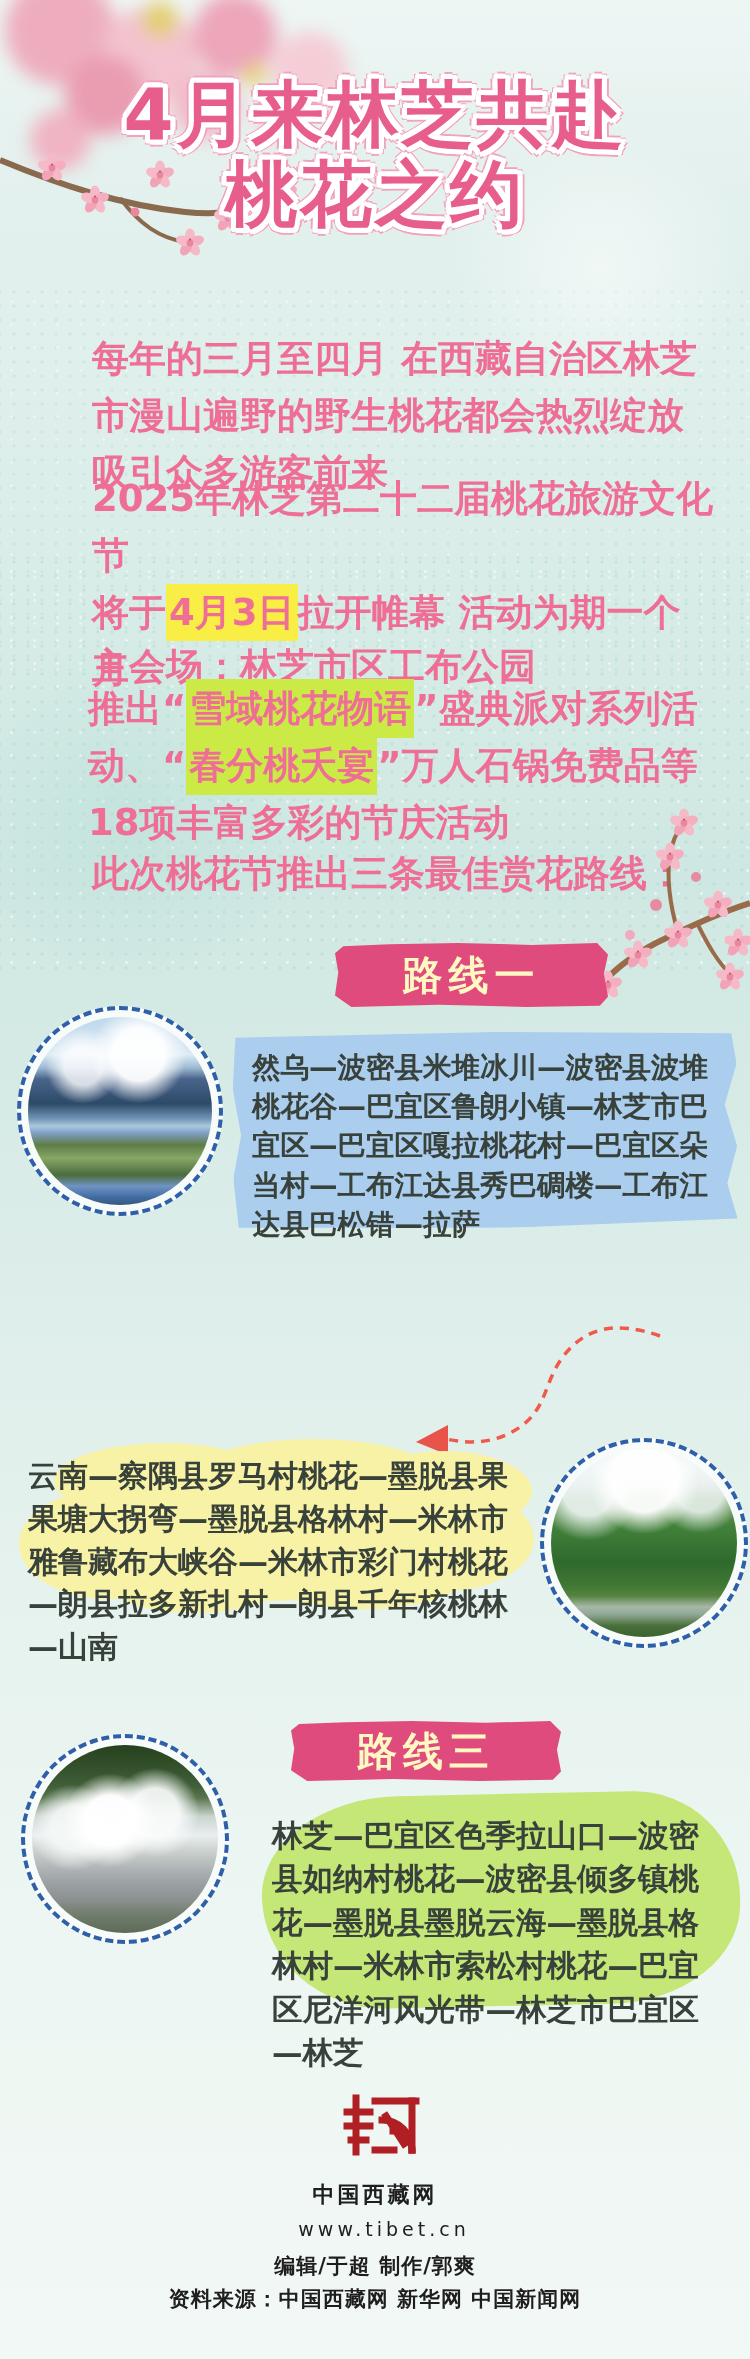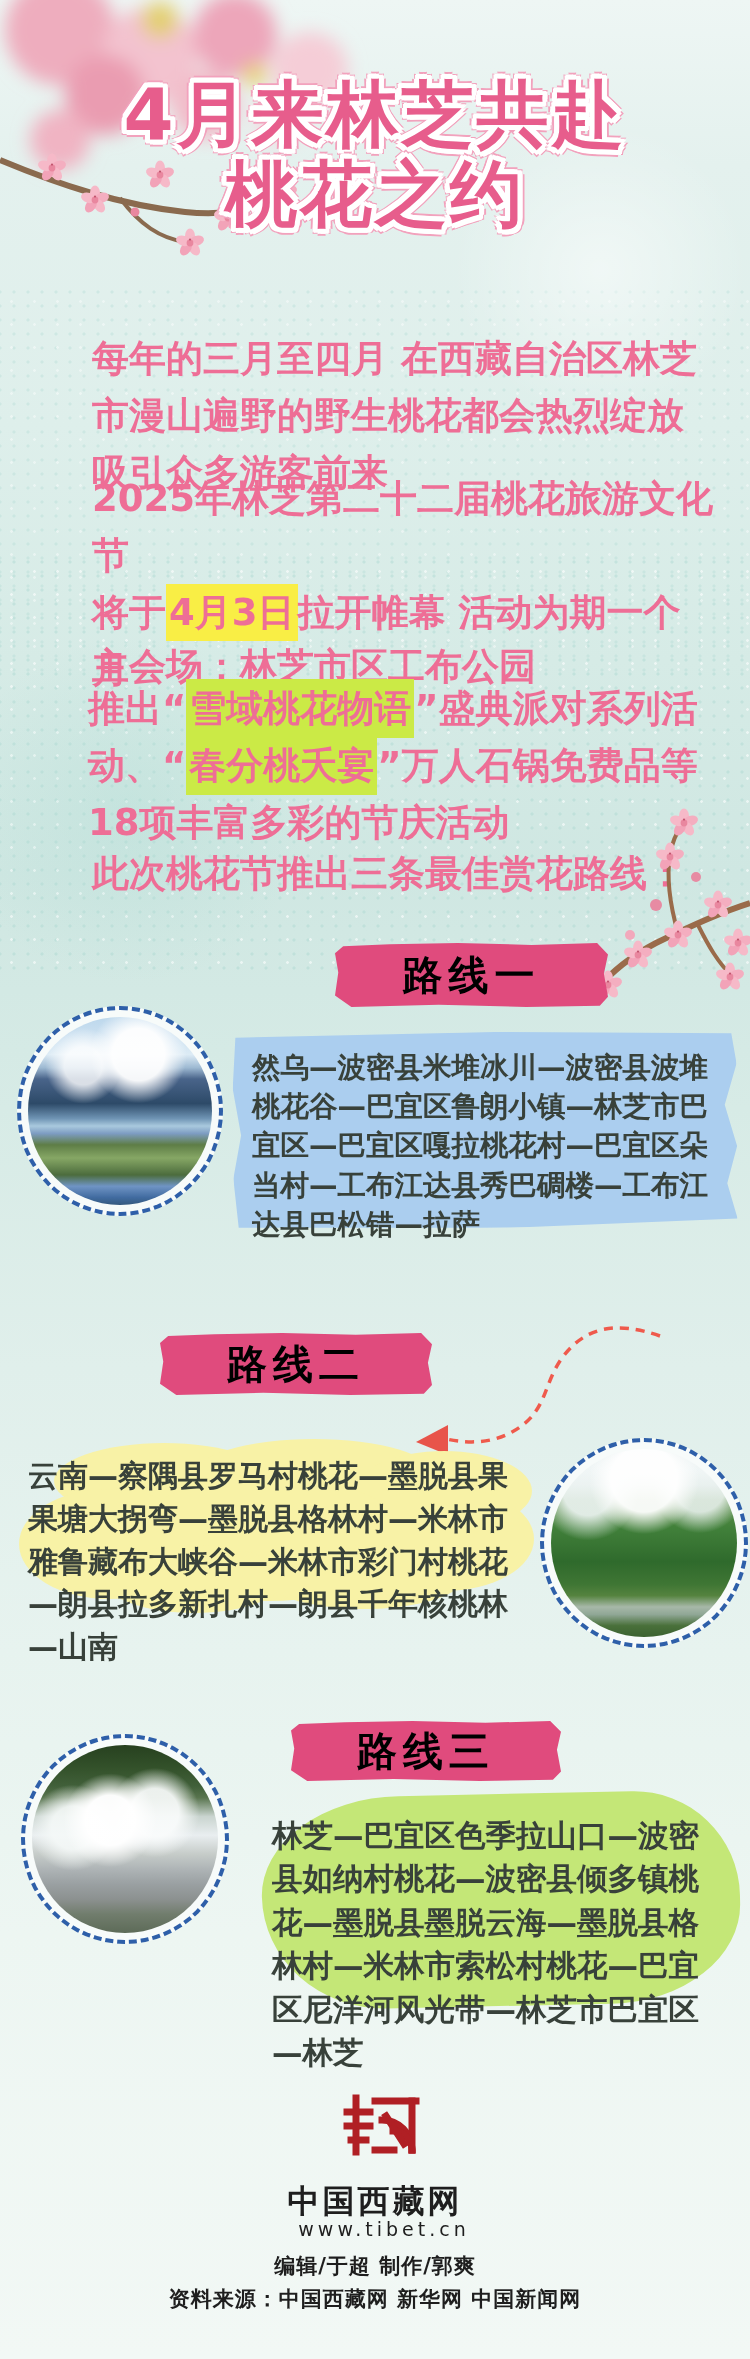--- a/index.html
+++ b/index.html
@@ -33,21 +33,21 @@
       -5px -5px 0 #f2a2bd,5px 5px 0 #f2a2bd,-5px 5px 0 #f2a2bd,5px -5px 0 #f2a2bd;
   }
 
   
   .para{position:absolute;left:92px;width:625px;color:#ee6e96;font-weight:bold;
     font-size:37px;line-height:57px;word-break:break-all;}
   .mark-y{background:#f9ee45;padding:7px 3px;}
   .mark-g{background:#cbea46;padding:8px 3px;}
 
   
-  .banner{position:absolute;background:#e04b7d;color:#000000;font-weight:bold;
+  .banner{position:absolute;background:#e04b7d;color:#fef9c3;font-weight:bold;
     font-size:40px;letter-spacing:6px;text-align:center;
     clip-path:polygon(0% 16%,3% 5%,20% 2%,45% 0%,72% 3%,96% 0%,100% 18%,98.5% 48%,100% 84%,97% 98%,70% 100%,38% 96.5%,6% 100%,0% 82%,1.2% 46%);
   }
 
   
   .bluebox{position:absolute;left:233px;top:1032px;width:504px;height:196px;background:#abceef;
     transform:rotate(-.4deg);
     clip-path:polygon(.6% 2%,52% 0%,99% 1.5%,100% 17%,97.6% 38%,100% 59%,98% 78%,100% 96%,55% 100%,1% 99%,0% 74%,1.6% 52%,0% 28%);}
   .routetext{color:#38413a;font-weight:bold;word-break:break-all;}
 
@@ -169,23 +169,20 @@
     <span>路线一</span>
   </div>
 
   <div class="bluebox"></div>
   <div class="routetext abs" style="left:252px;top:1048px;width:468px;font-size:28.5px;line-height:39.2px;">然乌—波密县米堆冰川—波密县波堆桃花谷—巴宜区鲁朗小镇—林芝市巴宜区—巴宜区嘎拉桃花村—巴宜区朵当村—工布江达县秀巴碉楼—工布江达县巴松错—拉萨</div>
 
   <div class="pcircle" style="left:17px;top:1006px;width:206px;height:210px;">
     <div class="photo photo1"></div>
   </div>
 
-  <div class="banner" style="left:160px;top:1333px;width:272px;height:62px;line-height:62px;">
-    <span>路线二</span>
-  </div>
 
   <svg class="abs" style="left:408px;top:1312px;" width="262" height="150" viewBox="0 0 262 150">
     <path d="M252 24 C206 8 176 16 154 46 C134 74 140 100 104 120 C84 131 62 132 38 127" stroke="#ef5a4c" stroke-width="3.5" fill="none" stroke-dasharray="9 7"></path>
     <polygon points="40,113 8,130 40,143" fill="#e8544a"></polygon>
   </svg>
 
   <svg class="abs" style="left:14px;top:1439px;" width="524" height="176" viewBox="0 0 524 176">
     <g fill="#f8f2a6">
       <ellipse cx="150" cy="42" rx="110" ry="38"></ellipse>
       <ellipse cx="300" cy="36" rx="120" ry="36"></ellipse>
@@ -222,18 +219,18 @@
       <path d="M9 48 H24"></path>
       <path d="M33 9 H74"></path>
       <path d="M70 9 V58"></path>
       <path d="M33 58 H52"></path>
       <path d="M70 58 A30 30 0 0 0 40 28"></path>
       <path d="M70 58 A19 19 0 0 0 51 39"></path>
       <path d="M44 24 L62 52"></path>
     </g>
   </svg>
 
-  <div class="fcenter" style="top:2180px;font-size:32px;font-weight:600;letter-spacing:3px;">中国西藏网</div>
+  <div class="fcenter" style="top:2180px;font-size:22px;font-weight:600;letter-spacing:3px;">中国西藏网</div>
   <div class="fcenter" style="top:2218px;font-size:19px;letter-spacing:4px;margin-left:9px;">www.tibet.cn</div>
   <div class="fcenter" style="top:2285px;font-size:21px;font-weight:600;letter-spacing:1px;">资料来源：中国西藏网 新华网 中国新闻网</div>
   <div class="fcenter" style="top:2252px;font-size:21px;font-weight:600;letter-spacing:1px;">编辑/于超 制作/郭爽</div>
 
 </div>
 
 </body></html>

